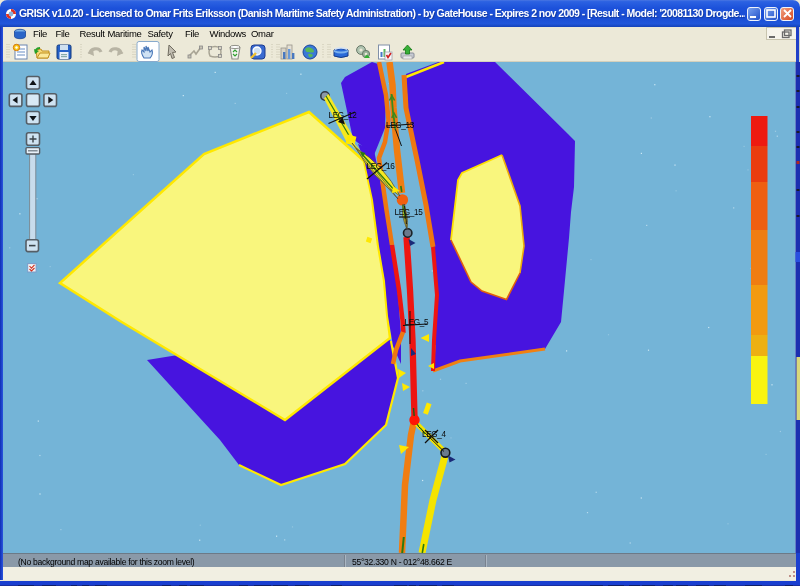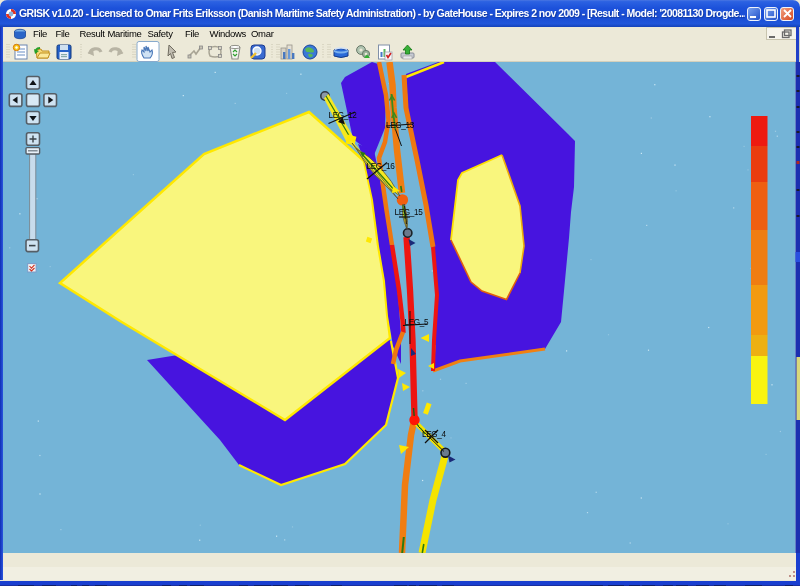--- a/index.html
+++ b/index.html
@@ -453,20 +453,28 @@
         <rect x="796.5" y="131" width="3" height="2"></rect>
         <rect x="796.5" y="146" width="3" height="2"></rect>
         <rect x="796.5" y="189" width="3" height="2"></rect>
         <rect x="796.5" y="215" width="3" height="2"></rect>
       </g>
       <rect x="796.5" y="161" width="3" height="3" fill="#b02820"></rect>
       <rect x="795.5" y="252" width="4.5" height="10" fill="#2a50e0"></rect>
       <rect x="796.5" y="357" width="3.5" height="63" fill="#d8d87a"></rect>
     </g>
   </svg>
+  <div id="status">
+    <span id="stext1">(No background map available for this zoom level)</span>
+    <span id="stext2">55°32.330 N - 012°48.662 E</span>
+    <span style="position:absolute;left:341px;top:1px;width:1px;height:12px;background:#78828e"></span>
+    <span style="position:absolute;left:342px;top:1px;width:1px;height:12px;background:#aab6c2"></span>
+    <span style="position:absolute;left:482px;top:1px;width:1px;height:12px;background:#78828e"></span>
+    <span style="position:absolute;left:483px;top:1px;width:1px;height:12px;background:#aab6c2"></span>
+  </div>
   <div id="cream">
     <span style="position:absolute;left:786px;top:8px;width:2px;height:2px;background:#c09088"></span>
     <span style="position:absolute;left:790px;top:8px;width:2px;height:2px;background:#c09088"></span>
     <span style="position:absolute;left:794px;top:8px;width:2px;height:2px;background:#c09088"></span>
     <span style="position:absolute;left:790px;top:4px;width:2px;height:2px;background:#c09088"></span>
     <span style="position:absolute;left:794px;top:4px;width:2px;height:2px;background:#c09088"></span>
     <span style="position:absolute;left:794px;top:0px;width:2px;height:2px;background:#c09088"></span>
   </div>
   <div id="bbord"></div>
   <div style="position:absolute;left:795.5px;top:553px;width:4.5px;height:28px;background:#1a3fd0"></div>

